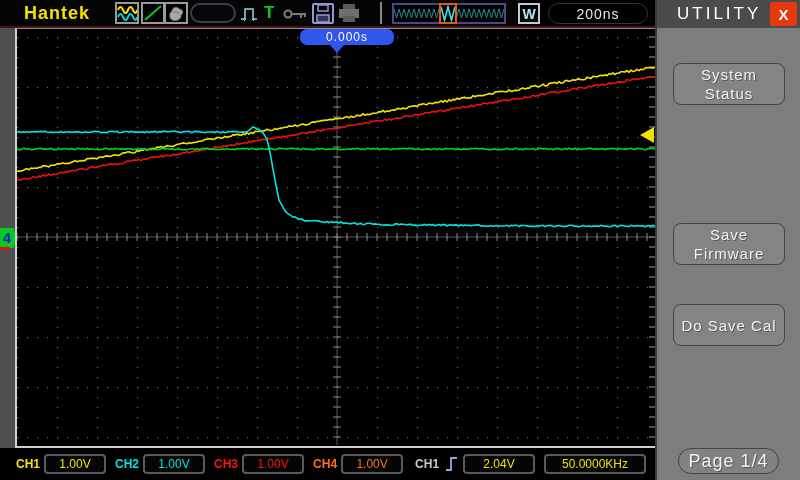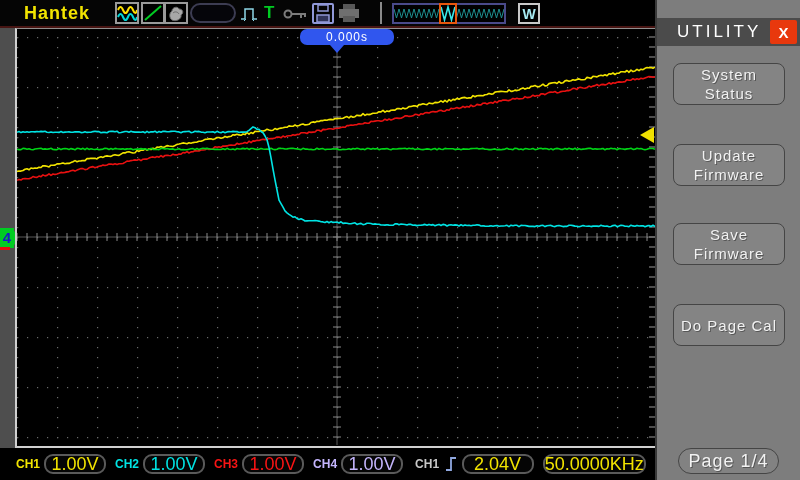--- a/index.html
+++ b/index.html
@@ -41,29 +41,29 @@
         border-right:14px solid #f0e000;border-top:8px solid transparent;border-bottom:8px solid transparent;}
   #ch4-tag{position:absolute;left:0;top:200px;width:14px;height:20px;background:#00cc22;
         color:#1818c8;font-size:15px;font-weight:bold;text-align:center;line-height:20px;}
   #ch4-tag::after{content:"";position:absolute;left:14px;top:3px;width:0;height:0;
         border-left:8px solid #00cc22;border-top:7px solid transparent;border-bottom:7px solid transparent;}
   #ch3-sliver{position:absolute;left:0;top:219px;width:10px;height:3px;background:#e01010;}
   
   #statusbar{position:absolute;left:0;top:448px;width:655px;height:32px;background:#000;
         display:flex;align-items:center;padding-left:16px;box-sizing:border-box;}
   .ch-label{font-size:12px;margin-right:4px;font-weight:bold;}
-  .pill{height:20px;min-width:62px;padding:0 10px;border:2px solid #5a5a5a;border-radius:9px;background:#050505;
-        display:flex;align-items:center;justify-content:center;font-size:18px;margin-right:9px;box-sizing:border-box;}
-  .c-ch1{color:#f2e400;} .c-ch2{color:#00e4e4;} .c-ch3{color:#f81414;} .c-ch4{color:#c4b5fd;}
+  .pill{height:20px;min-width:62px;padding:0 10px;border:2px solid #5a5a5a;border-radius:4px;background:#050505;
+        display:flex;align-items:center;justify-content:center;font-size:12px;margin-right:9px;box-sizing:border-box;}
+  .c-ch1{color:#f2e400;} .c-ch2{color:#00e4e4;} .c-ch3{color:#f81414;} .c-ch4{color:#f97316;}
   .c-trig{color:#c8c8c8;}
   #trig-glyph{margin:0 6px 0 2px;}
   
   #sidebar{position:absolute;left:655px;top:0;width:145px;height:480px;background:#7d7d7d;
         border-left:2px solid #3a3a3a;box-sizing:border-box;}
-  #panel-header{position:absolute;left:0;top:0;width:100%;height:28px;background:#4b4b4b;margin-top:18px;}
+  #panel-header{position:absolute;left:0;top:0;width:100%;height:28px;background:#4b4b4b;}
   #panel-title{position:absolute;left:20px;top:4px;color:#fff;font-size:17px;letter-spacing:3px;}
   #close-btn{position:absolute;right:3px;top:2px;width:27px;height:24px;background:#e8380d;border-radius:2px;
         color:#fff;font-weight:bold;font-size:15px;display:flex;align-items:center;justify-content:center;}
   .menu-btn{position:absolute;left:16px;width:112px;height:42px;background:#848484;border:1px solid #454545;
         border-radius:8px;color:#f2f2f2;font-size:15px;letter-spacing:1px;line-height:19px;text-align:center;
         display:flex;align-items:center;justify-content:center;white-space:pre-line;box-sizing:border-box;
         text-shadow:1px 1px 0 rgba(0,0,0,0.35);}
   #page-btn{position:absolute;left:21px;top:448px;width:101px;height:26px;background:#828282;
         border:1px solid #454545;border-radius:13px;color:#f2f2f2;font-size:18px;letter-spacing:1px;
         display:flex;align-items:center;justify-content:center;box-sizing:border-box;
@@ -126,20 +126,21 @@
           <polyline points="0,4 2.5,13 5,4 7.5,13 10,4 12.5,13 15,4 17.5,13 20,4 22.5,13 25,4 27.5,13 30,4 32.5,13 35,4 37.5,13 40,4 42.5,13 45,4 47.5,13 50,4 52.5,13 55,4 57.5,13 60,4 62.5,13 65,4 67.5,13 70,4 72.5,13 75,4 77.5,13 80,4 82.5,13 85,4 87.5,13 90,4 92.5,13 95,4 97.5,13 100,4 102.5,13 105,4 107.5,13 110,4 " stroke="#1e8f8f" stroke-width="1" fill="none"></polyline>
         </svg>
       <div id="preview-window">
         <svg id="preview-win-svg" width="14" height="17">
             <polyline points="0,2 3.5,15 7,2 10.5,15 14,2 " stroke="#38e8e8" stroke-width="1.6" fill="none"></polyline>
           </svg>
       </div>
     </div>
 
     <div id="w-box">W</div>
+    <div id="timebase-pill">200ns</div>
   </div>
 
   <div id="maroon-line"></div>
 
   <div id="display">
     <div id="margin-strip">
       <div id="ch4-tag">4</div>
       <div id="ch3-sliver"></div>
     </div>
     <div id="screen">
@@ -1552,21 +1553,19 @@
     <span class="pill c-ch1" style="min-width:102px">50.0000KHz</span>
   </div>
 
   <div id="sidebar">
     <div id="panel-header">
       <span id="panel-title">UTILITY</span>
       <div id="close-btn">X</div>
     </div>
     <div class="menu-btn" style="top:63px">System
 Status</div>
-    <div class="menu-btn" style="top:144px">Update
-Firmware</div>
     <div class="menu-btn" style="top:223px">Save
 Firmware</div>
-    <div class="menu-btn" style="top:304px">Do Page Cal</div>
+    <div class="menu-btn" style="top:304px">Do Save Cal</div>
     <div id="page-btn">Page 1/4</div>
   </div>
 
 </div>
 
 </body></html>

